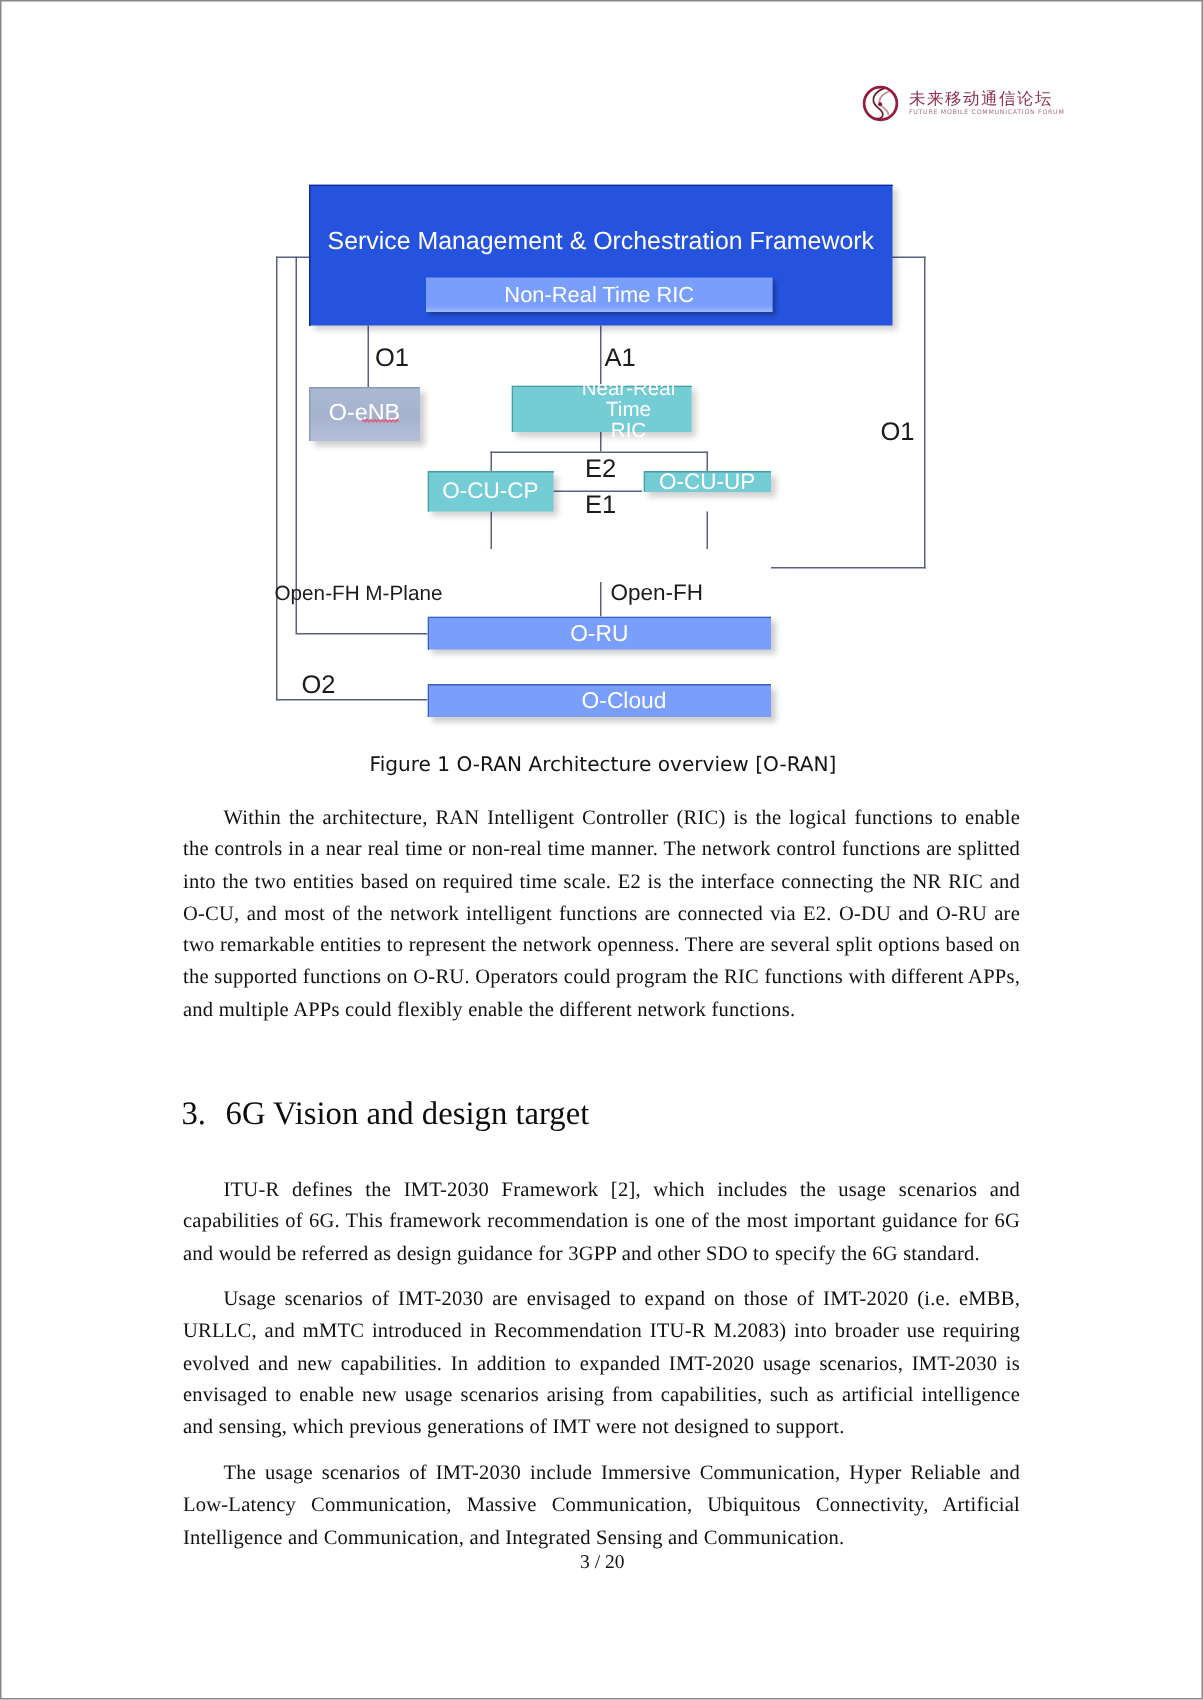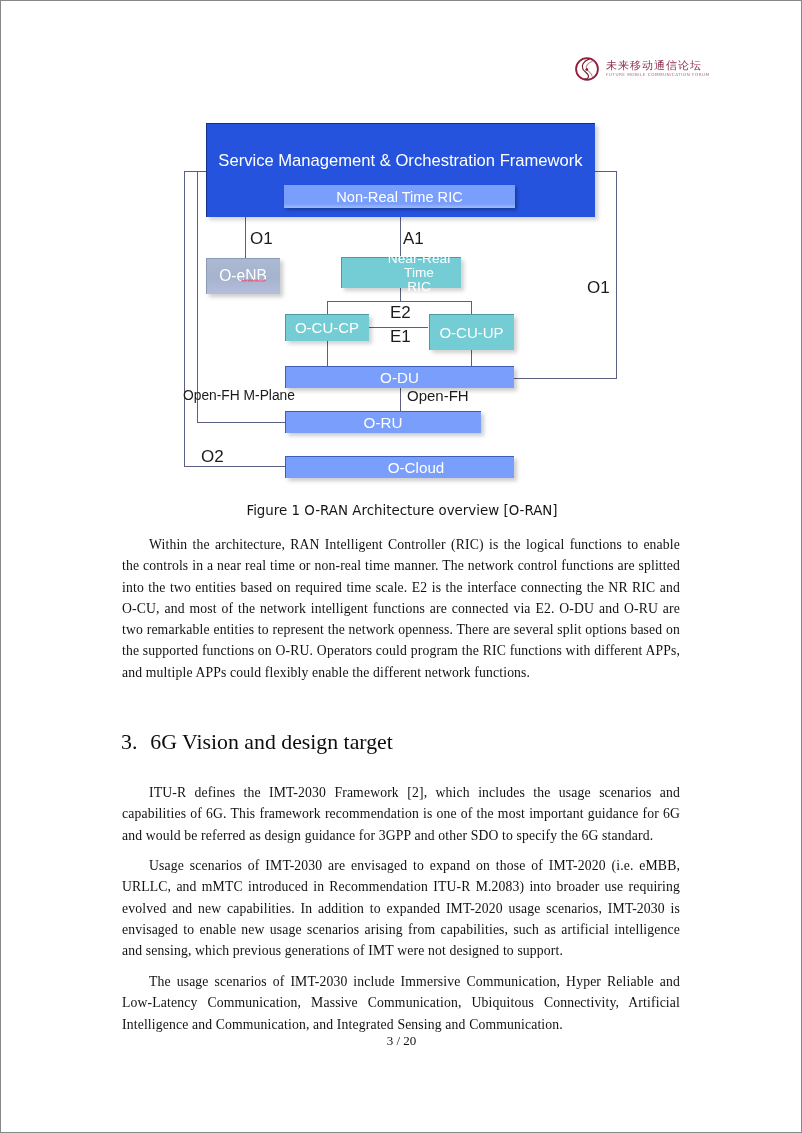--- a/index.html
+++ b/index.html
@@ -89,28 +89,25 @@
     </svg>
 
     <div class="fbox" style="left:340px;top:256px;width:120px;height:31px;background:#74cdd4;box-shadow:3px 3px 4px rgba(0,0,0,0.18),inset 1px 1px 0 0 #4f9aa2;font-size:13.7px;line-height:14px;flex-direction:column;padding-left:36px;">
       <span>Near-Real Time</span>
       <span>RIC</span>
     </div>
 
     <div class="fbox" style="left:284px;top:313px;width:84px;height:27px;background:#74cdd4;box-shadow:3px 3px 4px rgba(0,0,0,0.18),inset 1px 1px 0 0 #4f9aa2;font-size:15px;">
       <span>O-CU-CP</span>
     </div>
-    <div class="fbox" style="left:428px;top:313px;width:85px;height:36px;background:#74cdd4;box-shadow:3px 3px 4px rgba(0,0,0,0.18),inset 1px 1px 0 0 #4f9aa2;font-size:15px;">
+    <div class="fbox" style="left:428px;top:313px;width:85px;height:14px;background:#74cdd4;box-shadow:3px 3px 4px rgba(0,0,0,0.18),inset 1px 1px 0 0 #4f9aa2;font-size:15px;">
       <span>O-CU-UP</span>
     </div>
 
-    <div class="fbox" style="left:284px;top:365px;width:229px;height:22px;background:#7a9efc;box-shadow:3px 3px 4px rgba(0,0,0,0.20),inset 1px 1px 0 0 #3d5fb7;font-size:15.2px;">
-      <span>O-DU</span>
-    </div>
-    <div class="fbox" style="left:284px;top:410px;width:196px;height:22px;background:#7a9efc;box-shadow:3px 3px 4px rgba(0,0,0,0.20),inset 1px 1px 0 0 #3d5fb7;font-size:15.2px;">
+    <div class="fbox" style="left:284px;top:410px;width:229px;height:22px;background:#7a9efc;box-shadow:3px 3px 4px rgba(0,0,0,0.20),inset 1px 1px 0 0 #3d5fb7;font-size:15.2px;">
       <span>O-RU</span>
     </div>
     <div class="fbox" style="left:284px;top:455px;width:229px;height:22px;background:#7a9efc;box-shadow:3px 3px 4px rgba(0,0,0,0.20),inset 1px 1px 0 0 #3d5fb7;font-size:15.2px;padding-left:33px;">
       <span>O-Cloud</span>
     </div>
 
     <div class="flabel" style="left:249px;top:228px;font-size:17px;">O1</div>
     <div class="flabel" style="left:402px;top:228px;font-size:17px;">A1</div>
     <div class="flabel" style="left:586px;top:277px;font-size:17px;">O1</div>
     <div class="flabel" style="left:389px;top:302px;font-size:17px;">E2</div>

